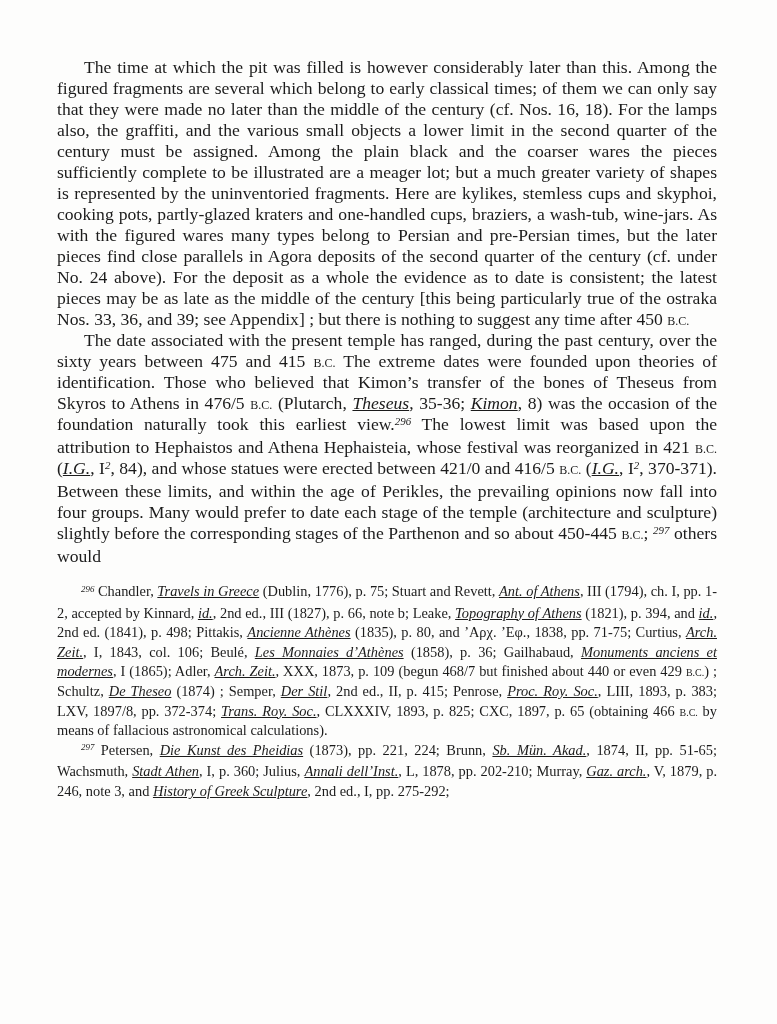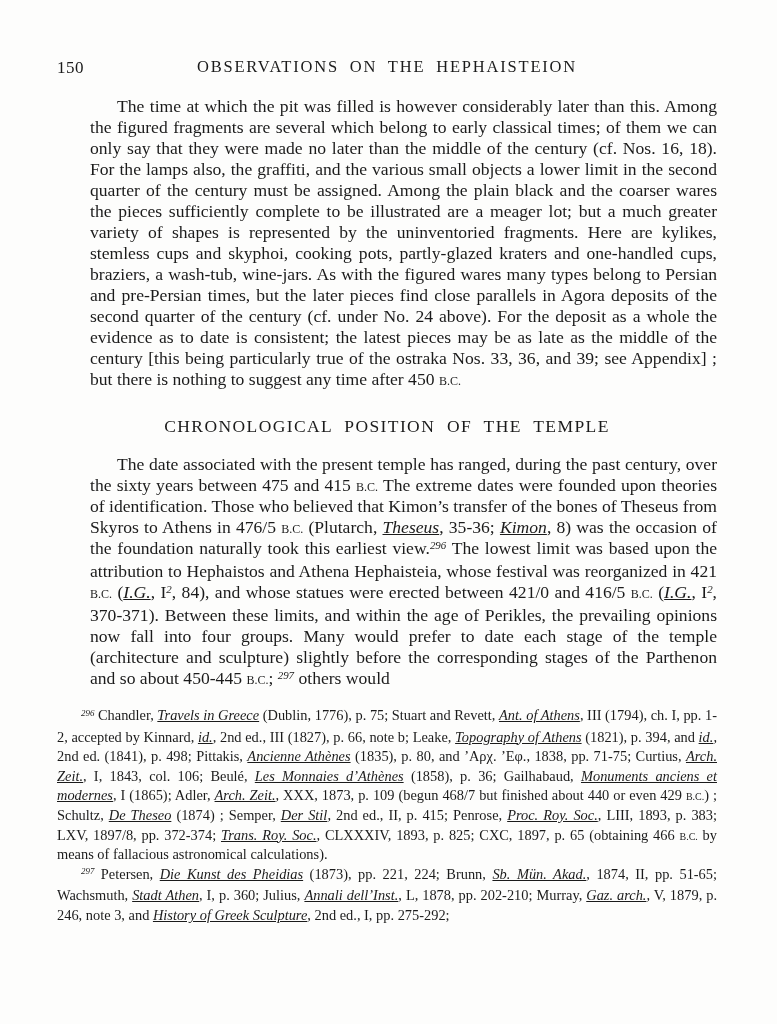--- a/index.html
+++ b/index.html
@@ -41,21 +41,21 @@
     letter-spacing: 1.8px;
     word-spacing: 5px;
     white-space: nowrap;
   }
   .body-text p {
     margin: 0;
     font-size: 17.6px;
     line-height: 21px;
     text-align: justify;
   }
-  p.indent { text-indent: 27px; margin-left: 33px; }
+  p.indent { text-indent: 27px; }
   .section-heading {
     margin: 26px 0 17px 0;
     text-align: center;
     font-size: 17.5px;
     font-weight: normal;
     letter-spacing: 1.4px;
     word-spacing: 6px;
     white-space: nowrap;
   }
   .footnotes {
@@ -77,29 +77,24 @@
     font-style: italic;
   }
   .sc { font-variant-caps: all-small-caps; }
 </style>
 </head>
 <body>
 
 <div class="page">
   <div class="content">
 
-    <div class="page-head">
-      <span class="page-num">150</span>
-      <div class="running-title">OBSERVATIONS ON THE HEPHAISTEION</div>
-    </div>
 
     <div class="body-text">
       <p class="indent"><span>The time at which the pit was filled is however considerably later than this. Among the figured fragments are several which belong to early classical times; of them we can only say that they were made no later than the middle of the century (cf. Nos. 16, 18).  For the lamps also, the graffiti, and the various small objects a lower limit in the second quarter of the century must be assigned.  Among the plain black and the coarser wares the pieces sufficiently complete to be illustrated are a meager lot; but a much greater variety of shapes is represented by the uninventoried fragments. Here are kylikes, stemless cups and skyphoi, cooking pots, partly-glazed kraters and one-handled cups, braziers, a wash-tub, wine-jars.  As with the figured wares many types belong to Persian and pre-Persian times, but the later pieces find close parallels in Agora deposits of the second quarter of the century (cf. under No. 24 above). For the deposit as a whole the evidence as to date is consistent; the latest pieces may be as late as the middle of the century [this being particularly true of the ostraka Nos. 33, 36, and 39; see Appendix] ; but there is nothing to suggest any time after 450 </span><span class="sc">B.C.</span></p>
 
-      <h2 class="section-heading">CHRONOLOGICAL POSITION OF THE TEMPLE</h2>
 
       <p class="indent"><span>The date associated with the present temple has ranged, during the past century, over the sixty years between 475 and 415 </span><span class="sc">B.C.</span><span>  The extreme dates were founded upon theories of identification.  Those who believed that Kimon’s transfer of the bones of Theseus from Skyros to Athens in 476/5 </span><span class="sc">B.C.</span><span> (Plutarch, </span><span class="it">Theseus</span><span>, 35-36; </span><span class="it">Kimon</span><span>, 8) was the occasion of the foundation naturally took this earliest view.</span><span class="sup">296</span><span>  The lowest limit was based upon the attribution to Hephaistos and Athena Hephaisteia, whose festival was reorganized in 421 </span><span class="sc">B.C.</span><span> (</span><span class="it">I.G.</span><span>, I</span><span class="sup">2</span><span>, 84), and whose statues were erected between 421/0 and 416/5 </span><span class="sc">B.C.</span><span> (</span><span class="it">I.G.</span><span>, I</span><span class="sup">2</span><span>, 370-371).  Between these limits, and within the age of Perikles, the prevailing opinions now fall into four groups.  Many would prefer to date each stage of the temple (architecture and sculpture) slightly before the corresponding stages of the Parthenon and so about 450-445 </span><span class="sc">B.C.</span><span>; </span><span class="sup">297</span><span> others would</span></p>
     </div>
 
     <div class="footnotes">
       <p><span class="sup">296</span><span> Chandler, </span><span class="it">Travels in Greece</span><span> (Dublin, 1776), p. 75; Stuart and Revett, </span><span class="it">Ant. of Athens</span><span>, III (1794), ch. I, pp. 1-2, accepted by Kinnard, </span><span class="it">id.</span><span>, 2nd ed., III (1827), p. 66, note b; Leake, </span><span class="it">Topography of Athens</span><span> (1821), p. 394, and </span><span class="it">id.</span><span>, 2nd ed. (1841), p. 498; Pittakis, </span><span class="it">Ancienne Athènes</span><span> (1835), p. 80, and ’Αρχ. ’Εφ., 1838, pp. 71-75; Curtius, </span><span class="it">Arch. Zeit.</span><span>, I, 1843, col. 106; Beulé, </span><span class="it">Les Monnaies d’Athènes</span><span> (1858), p. 36; Gailhabaud, </span><span class="it">Monuments anciens et modernes</span><span>, I (1865); Adler, </span><span class="it">Arch. Zeit.</span><span>, XXX, 1873, p. 109 (begun 468/7 but finished about 440 or even 429 </span><span class="sc">B.C.</span><span>) ; Schultz, </span><span class="it">De Theseo</span><span> (1874) ; Semper, </span><span class="it">Der Stil</span><span>, 2nd ed., II, p. 415; Penrose, </span><span class="it">Proc. Roy. Soc.</span><span>, LIII, 1893, p. 383; LXV, 1897/8, pp. 372-374; </span><span class="it">Trans. Roy. Soc.</span><span>, CLXXXIV, 1893, p. 825; CXC, 1897, p. 65 (obtaining 466 </span><span class="sc">B.C.</span><span> by means of fallacious astronomical calculations).</span></p>
       <p><span class="sup">297</span><span> Petersen, </span><span class="it">Die Kunst des Pheidias</span><span> (1873), pp. 221, 224; Brunn, </span><span class="it">Sb. Mün. Akad.</span><span>, 1874, II, pp. 51-65; Wachsmuth, </span><span class="it">Stadt Athen</span><span>, I, p. 360; Julius, </span><span class="it">Annali dell’Inst.</span><span>, L, 1878, pp. 202-210; Murray, </span><span class="it">Gaz. arch.</span><span>, V, 1879, p. 246, note 3, and </span><span class="it">History of Greek Sculpture</span><span>, 2nd ed., I, pp. 275-292;</span></p>
     </div>
 
   </div>

